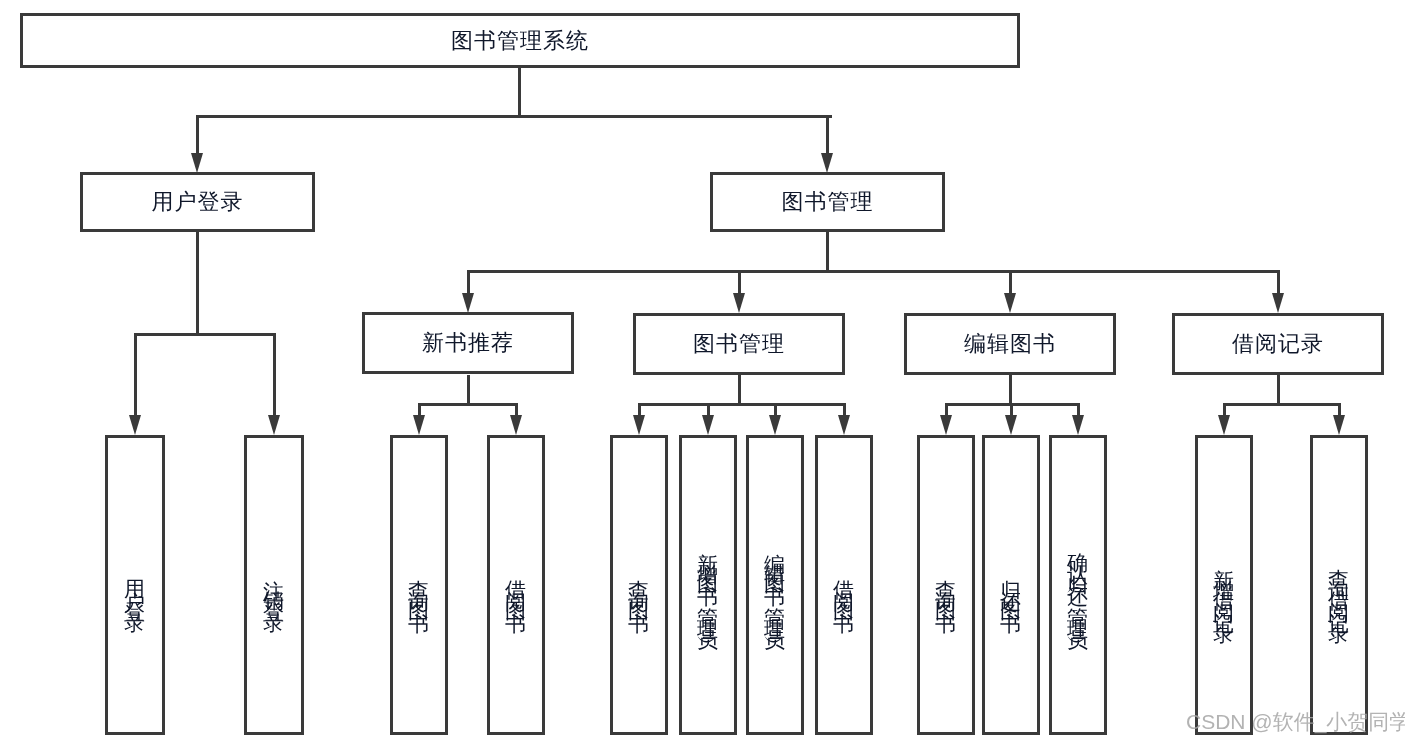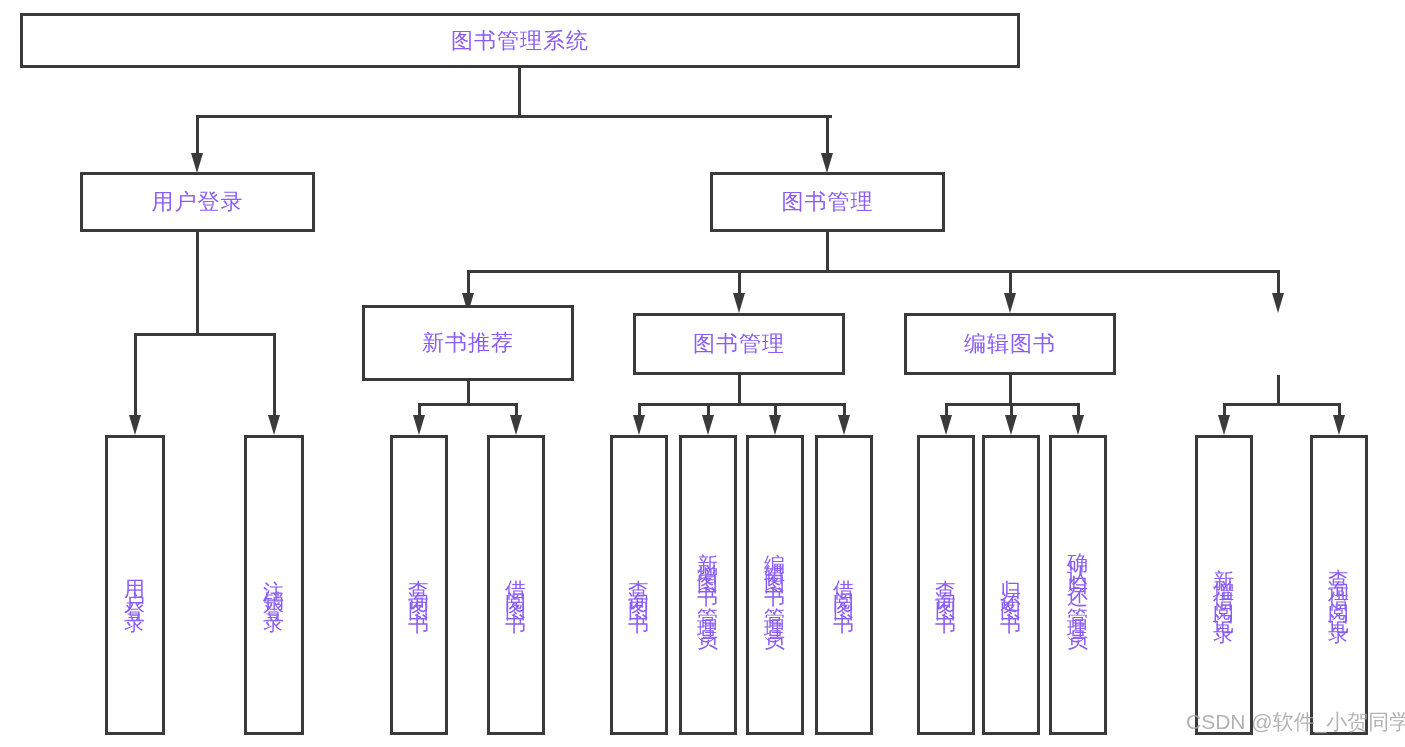--- a/index.html
+++ b/index.html
@@ -12,21 +12,21 @@
     overflow: hidden;
   }
   .box {
     position: absolute;
     box-sizing: border-box;
     border: 3px solid #3a3a3a;
     background: #ffffff;
     display: flex;
     align-items: center;
     justify-content: center;
-    color: #8b5cf6;
+    color: #0f172a;
     z-index: 2;
   }
   .hlabel {
     font-size: 22px;
     letter-spacing: 1px;
     white-space: nowrap;
   }
   .vlabel {
     writing-mode: vertical-rl;
     font-size: 21px;
@@ -68,28 +68,31 @@
     <span class="hlabel">图书管理系统</span>
   </div>
 
   <div class="box" style="left:80px; top:172px; width:235px; height:60px;">
     <span class="hlabel">用户登录</span>
   </div>
   <div class="box" style="left:710px; top:172px; width:235px; height:60px;text-align:right;">
     <span class="hlabel">图书管理</span>
   </div>
 
-  <div class="box" style="left:362px; top:305px; width:212px; height:76px;">
+  <div class="box" style="left:362px; top:312px; width:212px; height:62px;">
     <span class="hlabel">新书推荐</span>
   </div>
   <div class="box" style="left:633px; top:313px; width:212px; height:62px;">
     <span class="hlabel">图书管理</span>
   </div>
   <div class="box" style="left:904px; top:313px; width:212px; height:62px;">
     <span class="hlabel">编辑图书</span>
+  </div>
+  <div class="box" style="left:1172px; top:313px; width:212px; height:62px;">
+    <span class="hlabel">借阅记录</span>
   </div>
 
   <div class="box" style="left:105px; top:435px; width:60px; height:300px;">
     <span class="vlabel">用户登录</span>
   </div>
   <div class="box" style="left:244px; top:435px; width:60px; height:300px;">
     <span class="vlabel">注销登录</span>
   </div>
 
   <div class="box" style="left:390px; top:435px; width:58px; height:300px;">

